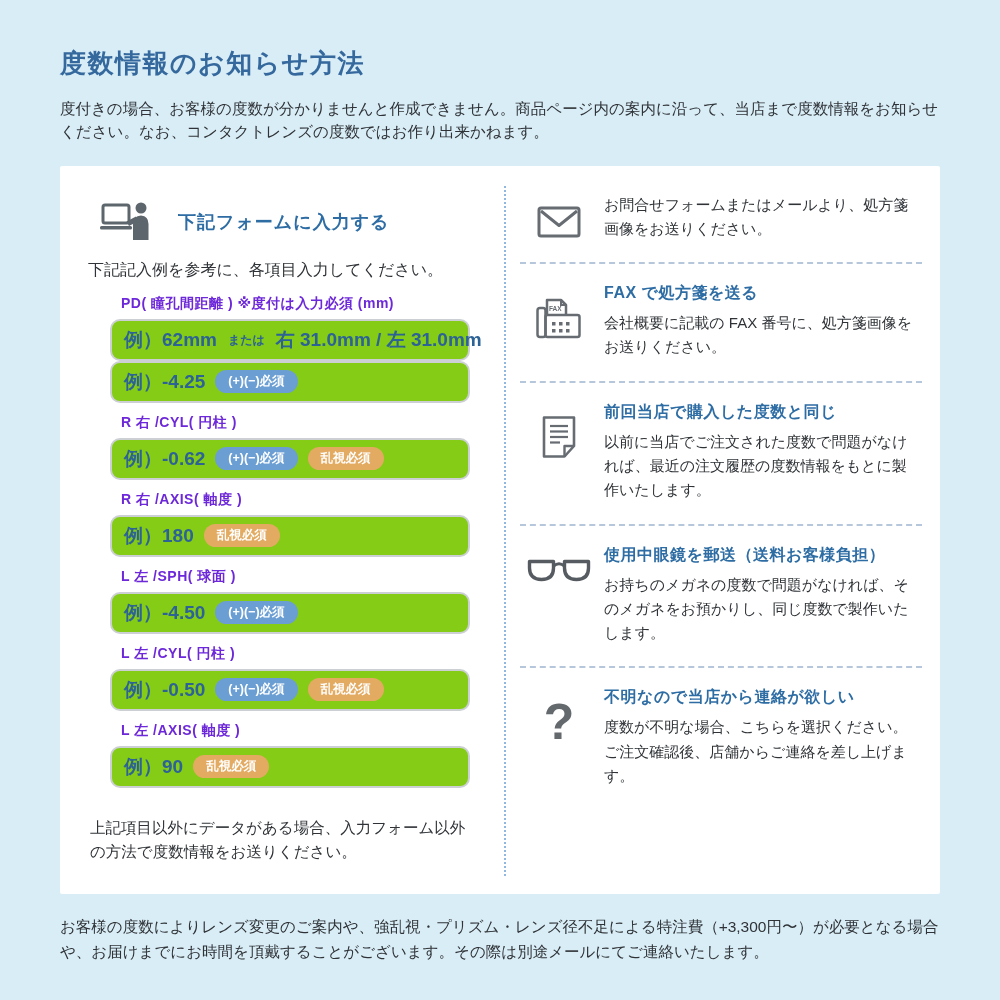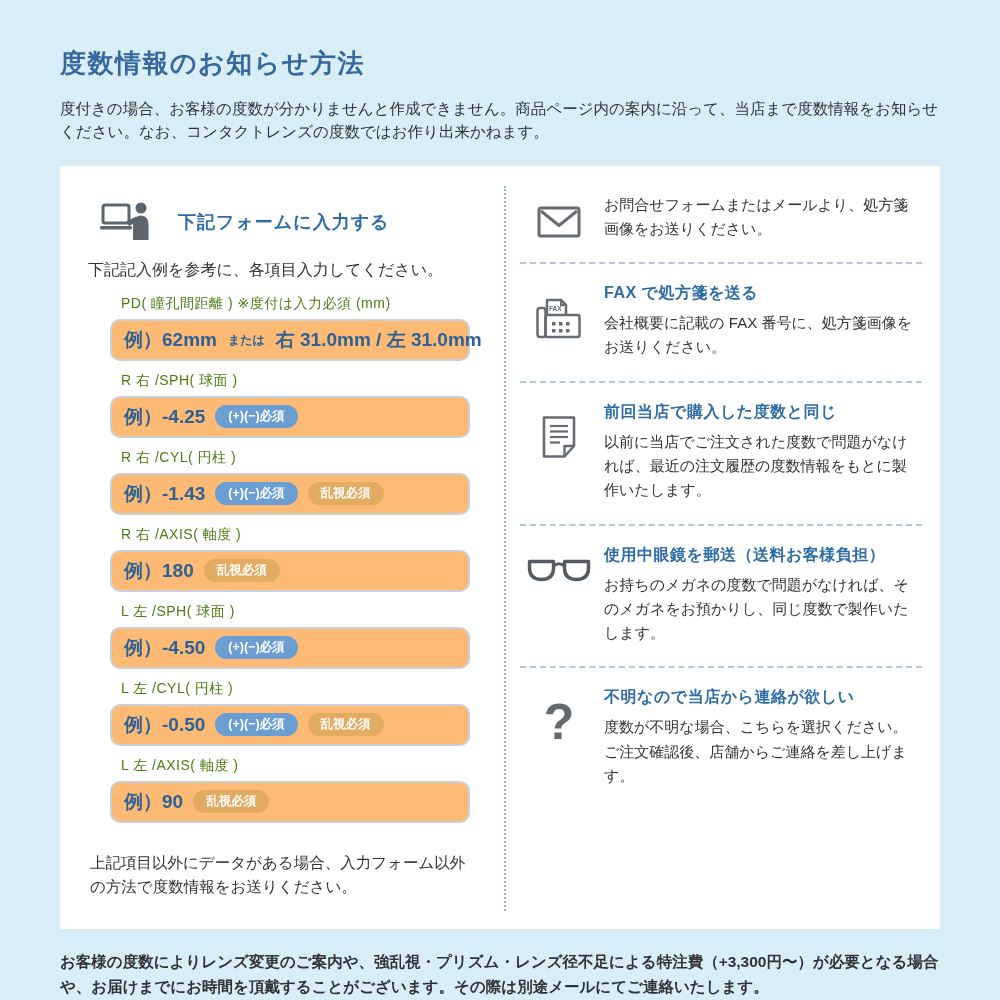--- a/index.html
+++ b/index.html
@@ -23,41 +23,41 @@
   .col-right::before{
     content:"";position:absolute;left:0;top:20px;bottom:18px;
     border-left:2px dotted #8fb7e0;
   }
 
   .form-head{display:flex;align-items:center;gap:26px;margin:6px 0 16px 12px;}
   .form-head-title{font-size:18px;font-weight:bold;color:#2e6da4;letter-spacing:1px;}
   .instruction{margin:0 0 14px 0;font-size:16px;font-weight:500;color:#2f3337;}
 
   .fields{margin-left:22px;}
-  .field-label{font-size:14px;font-weight:normal;color:#4d7c0f;margin:11px 0 6px 11px;letter-spacing:.5px;}
+  .field-label{font-size:14px;font-weight:bold;color:#6d28d9;margin:11px 0 6px 11px;letter-spacing:.5px;}
   .field-box{
-    border:2px solid #ccd0d4;border-radius:10px;height:38px;background:#fdba74;
+    border:2px solid #ccd0d4;border-radius:10px;height:38px;background:#84cc16;
     display:flex;align-items:center;padding:0 12px;gap:10px;
   }
   .ex{color:#2c6296;font-weight:bold;font-size:19px;white-space:nowrap;}
   .ex-small{color:#2c6296;font-weight:bold;font-size:12px;margin:2px 1px 0 1px;white-space:nowrap;}
   .pill{color:#fff;font-size:12.5px;font-weight:bold;border-radius:14px;padding:4px 13px;white-space:nowrap;line-height:1.2;}
   .pill-blue{background:#6b9fd4;}
   .pill-orange{background:#e3ab62;}
   .note{margin:28px 0 0 2px;font-size:15.5px;line-height:1.55;font-weight:500;color:#2f3337;}
 
   .method{display:flex;gap:12px;padding:19px 2px 21px 6px;}
   .method + .method{border-top:2px dashed #b6c6db;}
   .m-icon{width:66px;flex:none;display:flex;justify-content:center;align-items:flex-start;padding-top:13px;}
   .m-text{flex:1;}
   .m-title{margin:0 0 7px 0;font-size:16px;font-weight:bold;color:#2e6da4;letter-spacing:.5px;}
   .m-body{margin:0;font-size:15px;line-height:1.62;font-weight:500;color:#2f3337;}
   .q-glyph{font-size:50px;font-weight:bold;color:#64696e;line-height:.9;font-family:"Liberation Sans","DejaVu Sans",sans-serif;}
 
-  .footer-note{margin:20px 0 0 0;font-size:15.5px;line-height:1.65;font-weight:700;color:#2f3337;}
+  .footer-note{margin:20px 0 0 0;font-size:15.5px;line-height:1.65;font-weight:400;color:#2f3337;}
 </style>
 </head>
 <body>
 
 <div class="wrap">
 
   <h1 class="page-title">度数情報のお知らせ方法</h1>
   <p class="intro">度付きの場合、お客様の度数が分かりませんと作成できません。商品ページ内の案内に沿って、当店まで度数情報をお知らせください。なお、コンタクトレンズの度数ではお作り出来かねます。</p>
 
   <div class="card">
@@ -84,31 +84,30 @@
         <div>
           <div class="field-label">PD( 瞳孔間距離 ) ※度付は入力必須 (mm)</div>
           <div class="field-box">
             <span class="ex">例）62mm</span>
             <span class="ex-small">または</span>
             <span class="ex">右 31.0mm / 左 31.0mm</span>
           </div>
         </div>
 
         <div>
-          <div class="field-label">R 右 /SPH( 球面 )</div>
           <div class="field-box">
             <span class="ex">例）-4.25</span>
             <span class="pill pill-blue">(+)(−)必須</span>
           </div>
         </div>
 
         <div>
           <div class="field-label">R 右 /CYL( 円柱 )</div>
           <div class="field-box">
-            <span class="ex">例）-1.43</span>
+            <span class="ex">例）-0.62</span>
             <span class="pill pill-blue">(+)(−)必須</span>
             <span class="pill pill-orange">乱視必須</span>
           </div>
         </div>
 
         <div>
           <div class="field-label">R 右 /AXIS( 軸度 )</div>
           <div class="field-box">
             <span class="ex">例）180</span>
             <span class="pill pill-orange">乱視必須</span>

